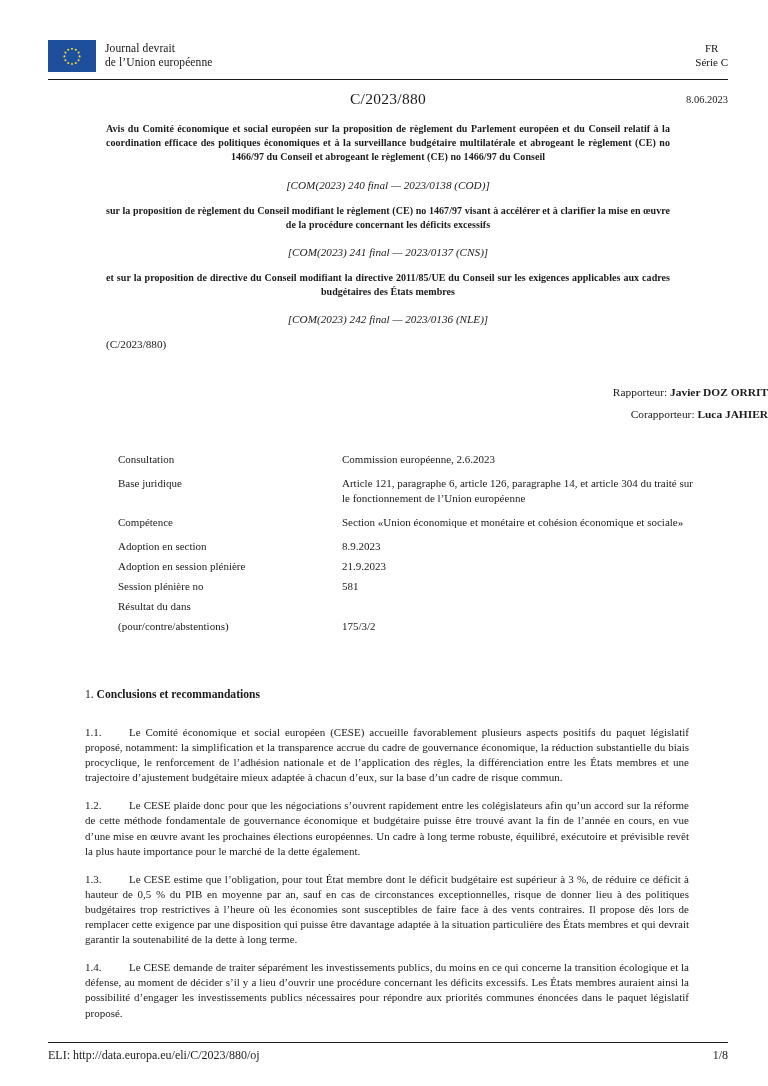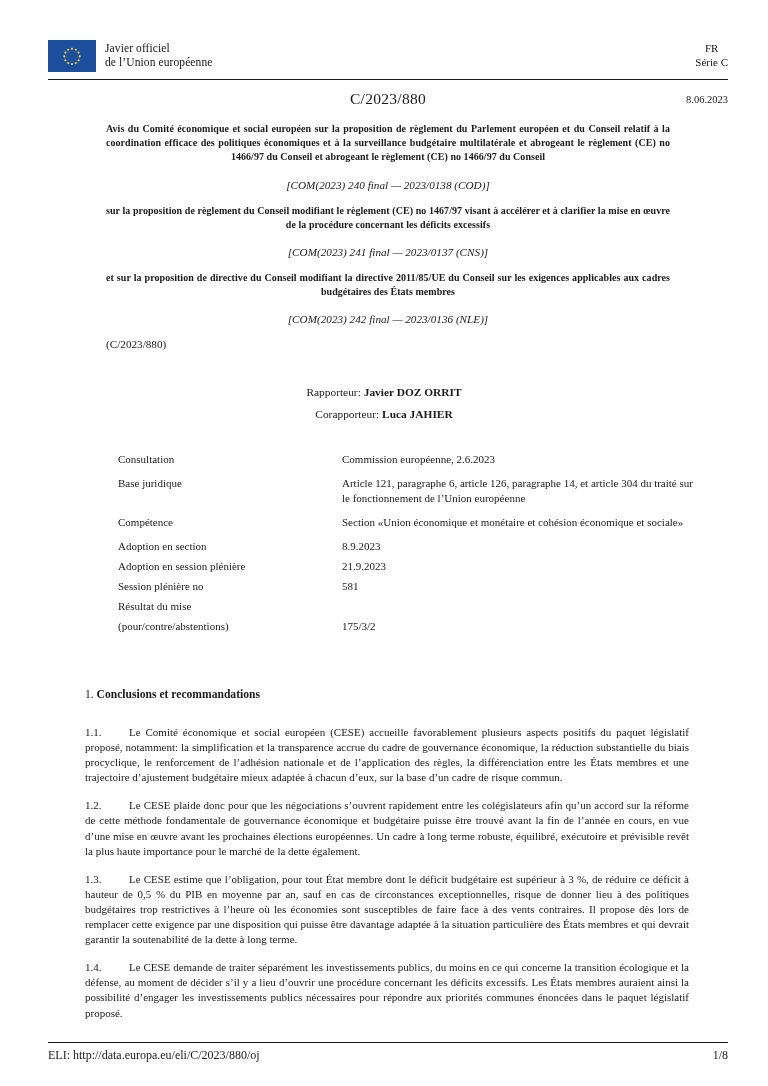--- a/index.html
+++ b/index.html
@@ -118,21 +118,21 @@
   }
   .gap-a { height: 13px; }
   .gap-b { height: 12px; }
   .gap-c { height: 11px; }
 
   
   .rapporteurs {
     position: absolute;
     left: 0; right: 0;
     top: 381px;
-    text-align: center;
+    text-align: right;
   }
   .rap-line {
     font-size: 11.4px;
     line-height: 22px;
   }
   .rap-line b { font-weight: bold; }
 
   
   .meta {
     position: absolute;
@@ -227,21 +227,21 @@
           <circle cx="41.7" cy="34.47" r="1.55"></circle>
           <circle cx="36" cy="36" r="1.55"></circle>
           <circle cx="30.3" cy="34.47" r="1.55"></circle>
           <circle cx="26.13" cy="30.3" r="1.55"></circle>
           <circle cx="24.6" cy="24.6" r="1.55"></circle>
           <circle cx="26.13" cy="18.9" r="1.55"></circle>
           <circle cx="30.3" cy="14.73" r="1.55"></circle>
         </g>
       </svg>
       <div class="jo-title">
-        <div>Javier officiel</div>
+        <div>Journal devrait</div>
         <div>de l’Union européenne</div>
       </div>
     </div>
     <div class="masthead-right">
       <div>FR</div>
       <div>Série C</div>
     </div>
   </div>
   <div class="rule-thick"></div>
 
@@ -296,21 +296,21 @@
     </div>
     <div class="meta-row tight">
       <div class="meta-label">Adoption en session plénière</div>
       <div class="meta-value">21.9.2023</div>
     </div>
     <div class="meta-row tight">
       <div class="meta-label">Session plénière no</div>
       <div class="meta-value">581</div>
     </div>
     <div class="meta-row tight">
-      <div class="meta-label">Résultat du mise</div>
+      <div class="meta-label">Résultat du dans</div>
       <div class="meta-value"></div>
     </div>
     <div class="meta-row tight">
       <div class="meta-label">(pour/contre/abstentions)</div>
       <div class="meta-value">175/3/2</div>
     </div>
   </div>
 
   <div class="section-heading">
     <span class="num">1.</span>

